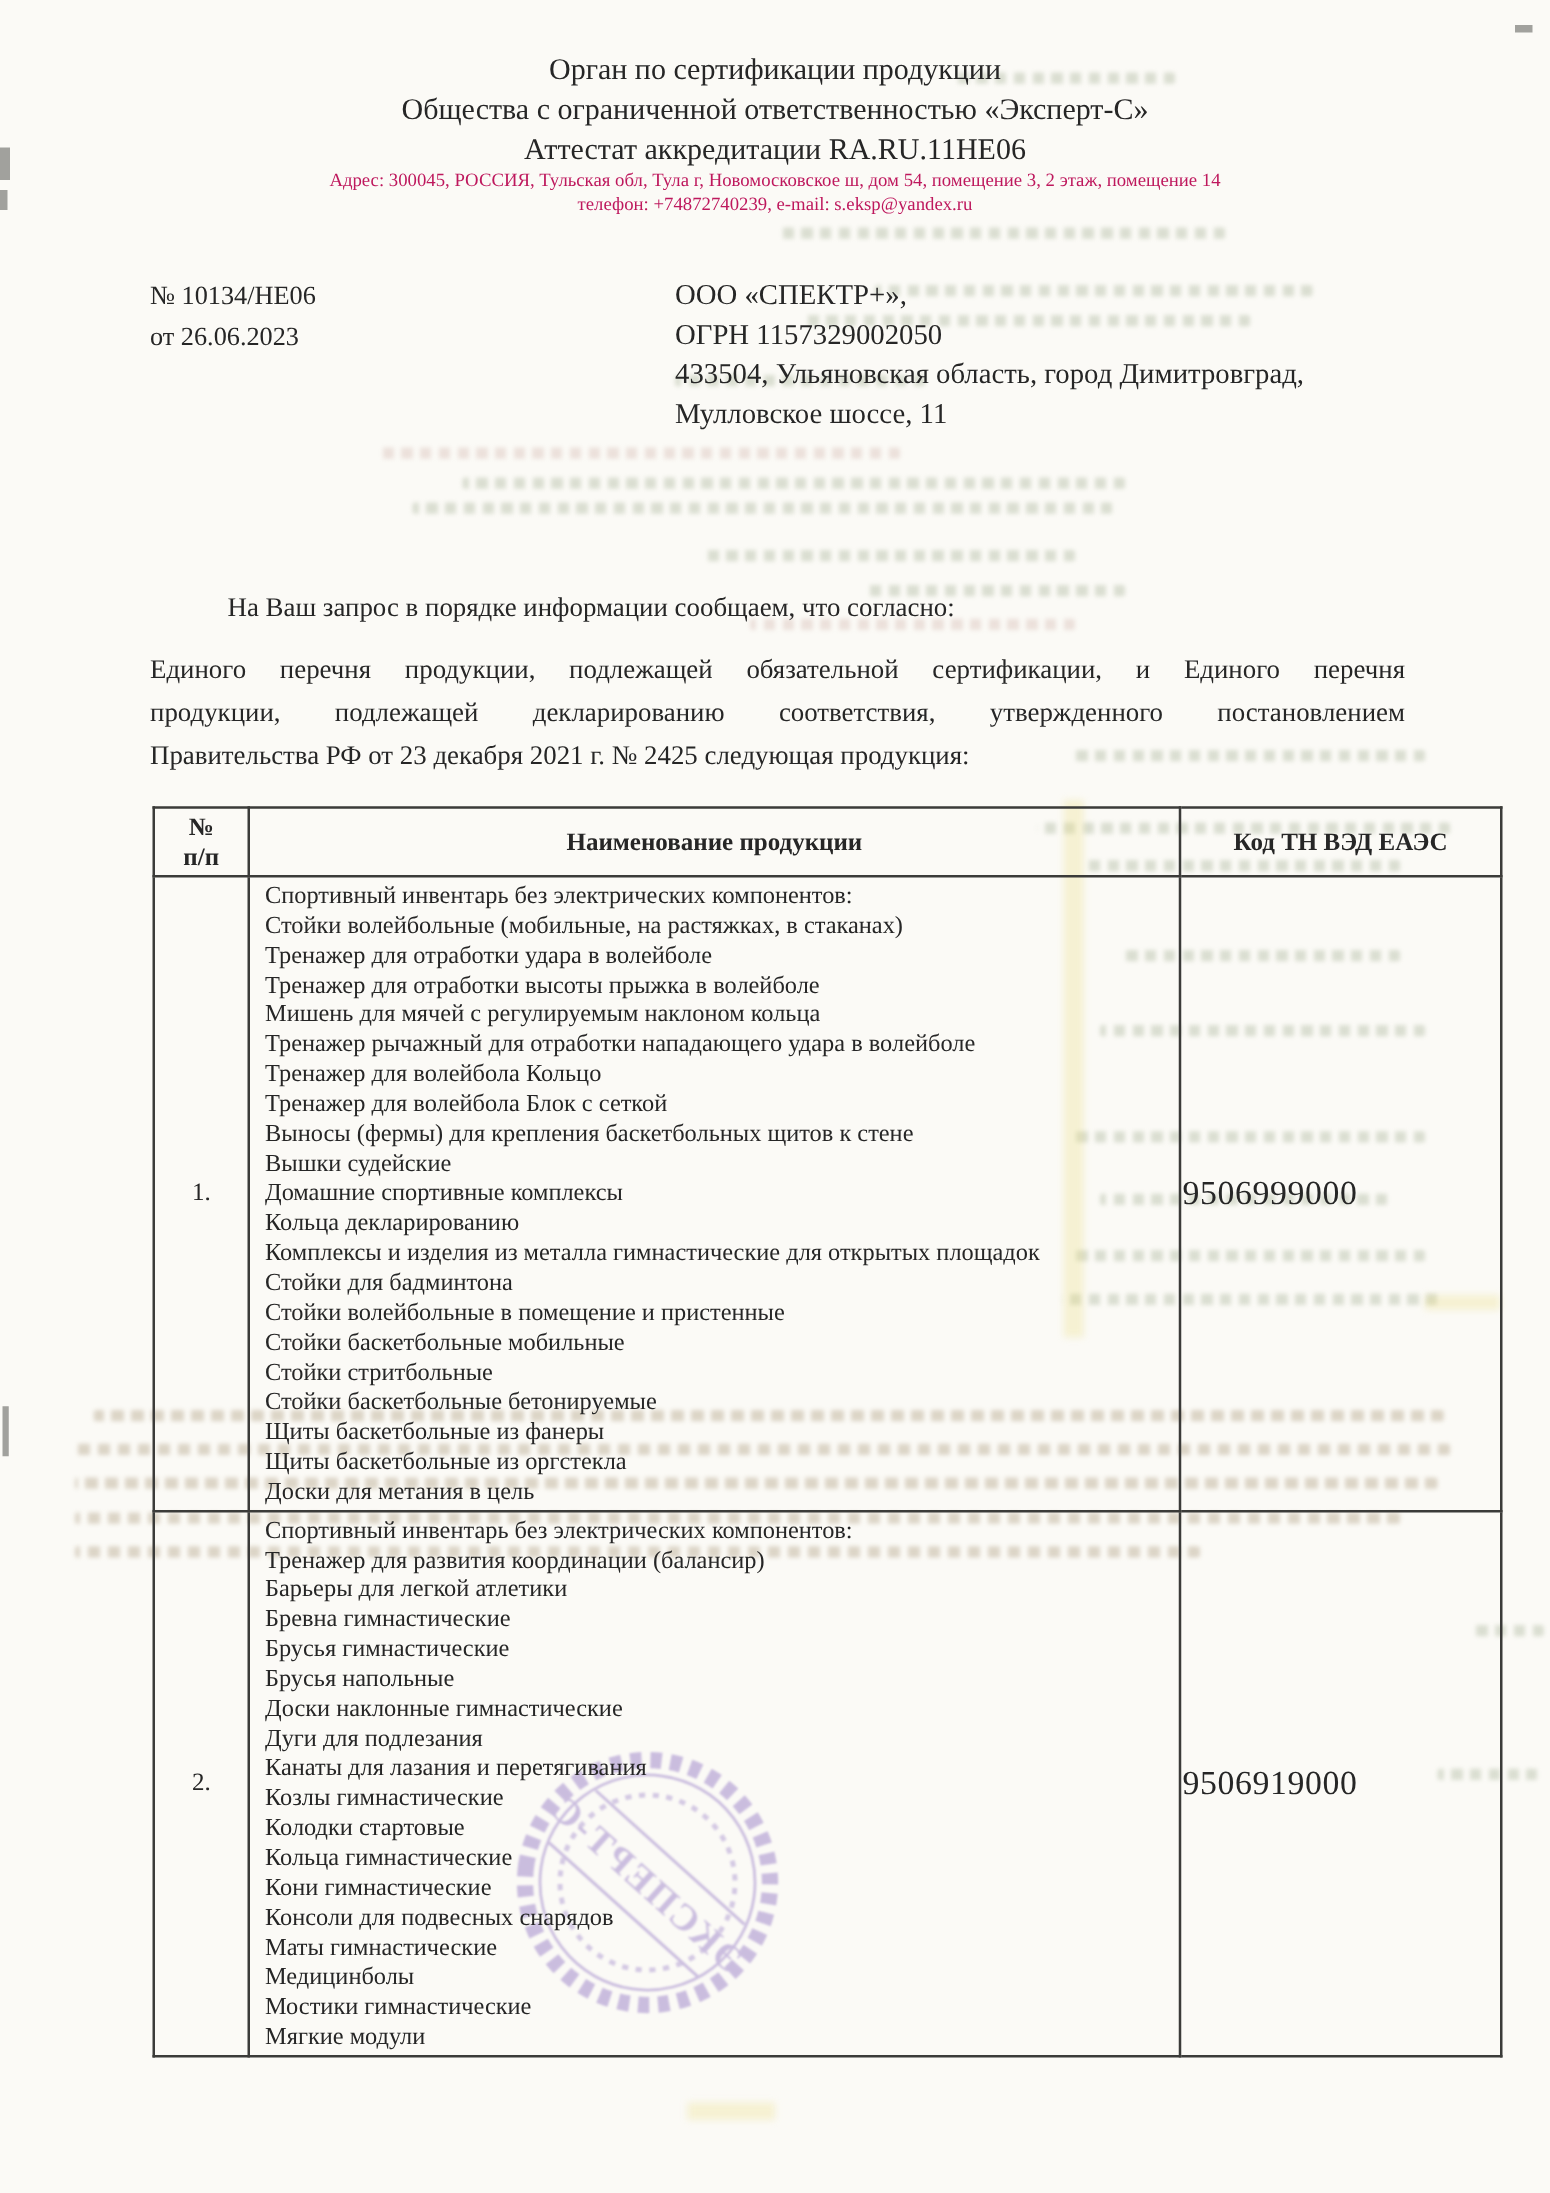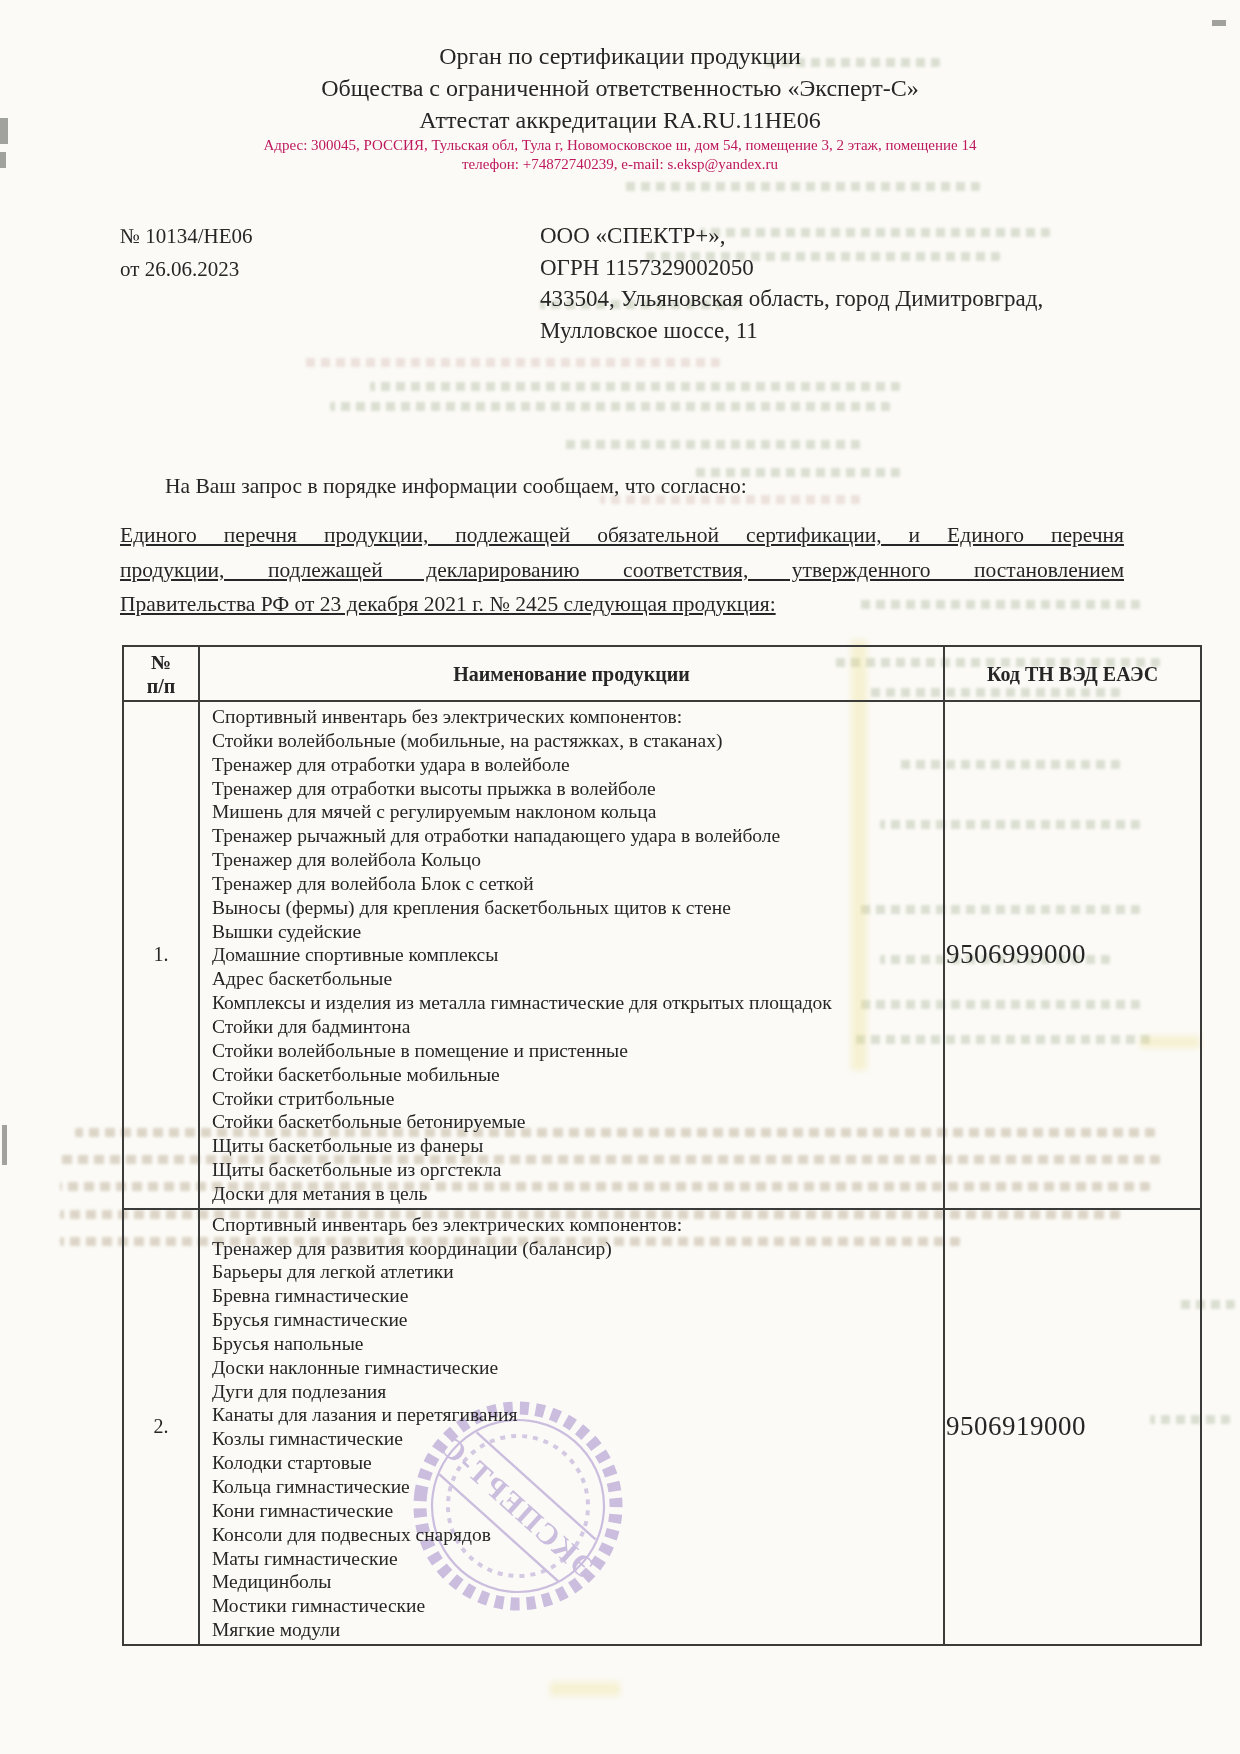--- a/index.html
+++ b/index.html
@@ -12,23 +12,23 @@
 
   
   .org-header{position:absolute;top:40px;left:0;width:100%;text-align:center;}
   .org-header .big{font-size:24px;line-height:32px;}
   .org-header .small{font-size:15px;line-height:19px;color:#be185d;}
 
   
   .ref-block{position:absolute;left:120px;top:220px;font-size:21px;line-height:33px;}
   .recipient-block{position:absolute;left:540px;top:220px;font-size:23px;line-height:31.5px;max-width:600px;}
 
-  .intro{position:absolute;left:103px;top:452px;width:1010px;font-size:21.5px;text-indent:62px;}
-
-  .para{position:absolute;left:120px;top:518px;width:1004px;font-size:21.5px;text-decoration:underline;}
+  .intro{position:absolute;left:120px;top:452px;width:1010px;font-size:21.5px;text-indent:62px;}
+
+  .para{position:absolute;left:120px;top:518px;width:1004px;font-size:21.5px;}
   .para .jline{text-align:justify;text-align-last:justify;line-height:34.5px;}
   .para .jline.last{text-align-last:left;}
 
   
   table.products{position:absolute;left:122px;top:645px;width:1078px;
     border-collapse:collapse;table-layout:fixed;background:transparent;}
   table.products th,table.products td{border:2px solid #3b3b39;}
   thead th{font-size:20px;font-weight:bold;height:53px;vertical-align:middle;text-align:center;padding:0;line-height:24px;}
   td.c-num{text-align:center;vertical-align:middle;font-size:20px;}
   td.c-name{padding:3px 8px 2px 12px;vertical-align:top;margin-top:28px;}
@@ -158,21 +158,21 @@
               <div class="item-line">Стойки волейбольные (мобильные, на растяжках, в стаканах)</div>
               <div class="item-line">Тренажер для отработки удара в волейболе</div>
               <div class="item-line">Тренажер для отработки высоты прыжка в волейболе</div>
               <div class="item-line">Мишень для мячей с регулируемым наклоном кольца</div>
               <div class="item-line">Тренажер рычажный для отработки нападающего удара в волейболе</div>
               <div class="item-line">Тренажер для волейбола Кольцо</div>
               <div class="item-line">Тренажер для волейбола Блок с сеткой</div>
               <div class="item-line">Выносы (фермы) для крепления баскетбольных щитов к стене</div>
               <div class="item-line">Вышки судейские</div>
               <div class="item-line">Домашние спортивные комплексы</div>
-              <div class="item-line">Адрес баскетбольные</div>
+              <div class="item-line">Кольца декларированию</div>
               <div class="item-line">Комплексы и изделия из металла гимнастические для открытых площадок</div>
               <div class="item-line">Стойки для бадминтона</div>
               <div class="item-line">Стойки волейбольные в помещение и пристенные</div>
               <div class="item-line">Стойки баскетбольные мобильные</div>
               <div class="item-line">Стойки стритбольные</div>
               <div class="item-line">Стойки баскетбольные бетонируемые</div>
               <div class="item-line">Щиты баскетбольные из фанеры</div>
               <div class="item-line">Щиты баскетбольные из оргстекла</div>
               <div class="item-line">Доски для метания в цель</div>
             </div>

